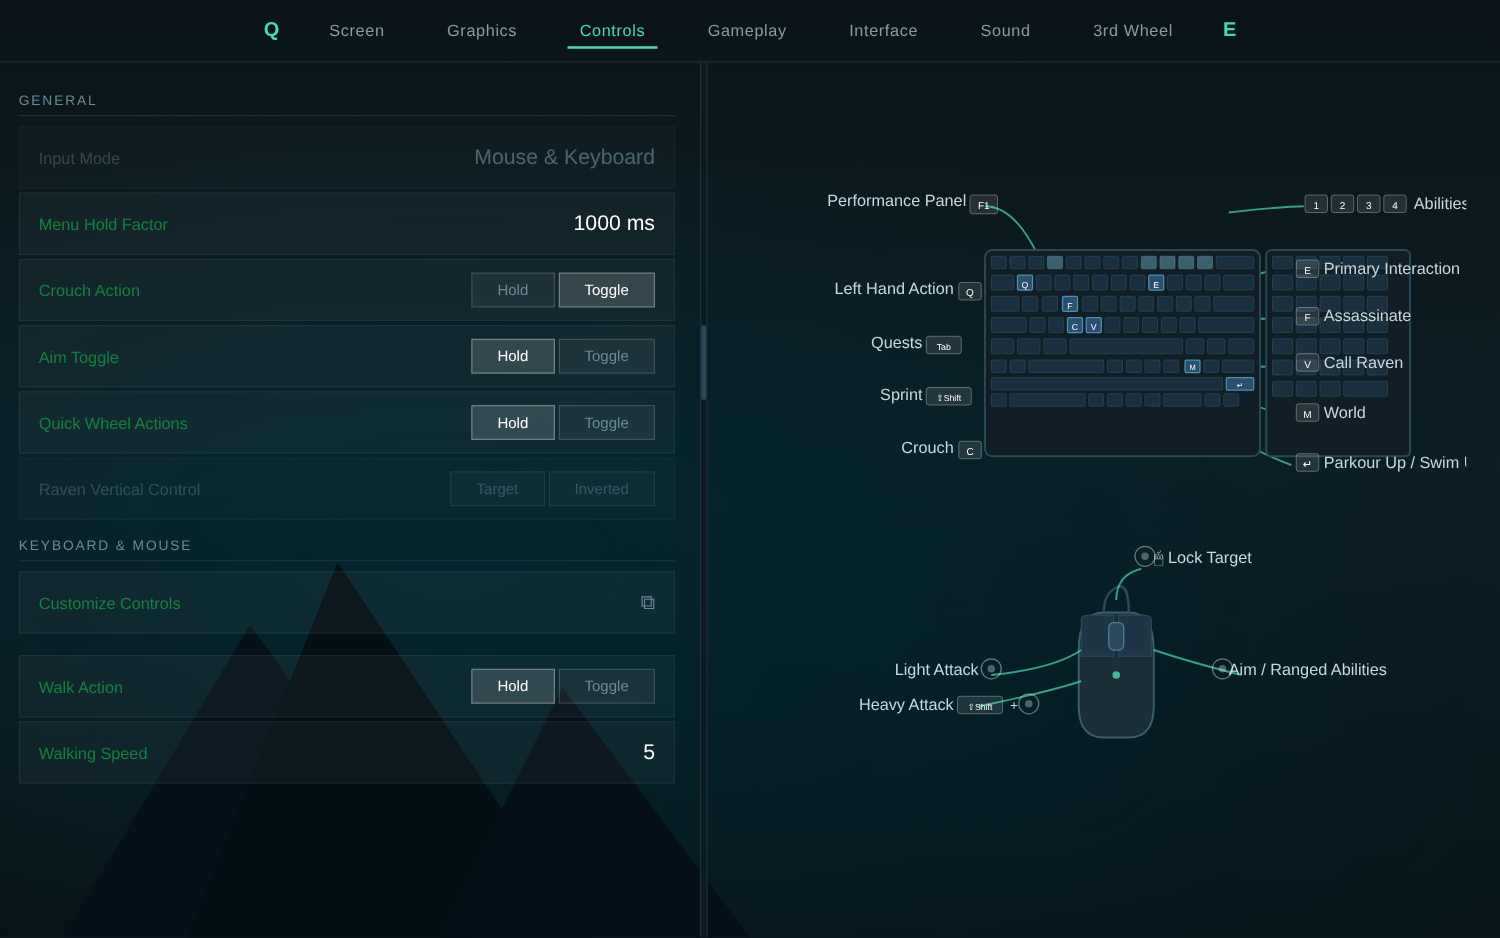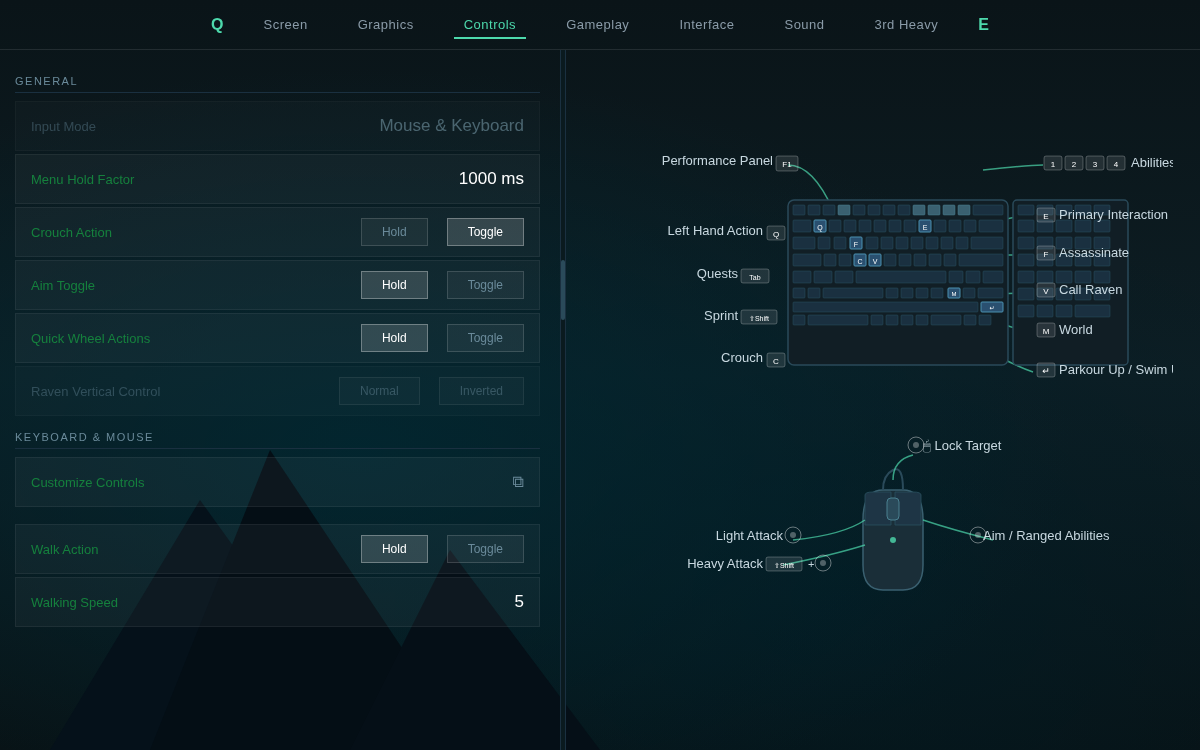--- a/index.html
+++ b/index.html
@@ -191,21 +191,21 @@
       margin-left: auto;
     }
 
     .setting-value.active {
       color: #ffffff;
     }
 
     
     .toggle-group {
       display: flex;
-      gap: 19px;
+      gap: 3px;
       margin-left: auto;
     }
 
     .toggle-btn {
       padding: 6px 20px;
       font-size: 12px;
       border: 1px solid rgba(255,255,255,0.15);
       cursor: pointer;
       background: rgba(255,255,255,0.05);
       color: #6a8a9a;
@@ -261,21 +261,21 @@
 </div>
 
 <nav class="top-nav">
   <span class="nav-bracket">Q</span>
   <span class="nav-item">Screen</span>
   <span class="nav-item">Graphics</span>
   <span class="nav-item active">Controls</span>
   <span class="nav-item">Gameplay</span>
   <span class="nav-item">Interface</span>
   <span class="nav-item">Sound</span>
-  <span class="nav-item">3rd Heavy</span>
+  <span class="nav-item">3rd Wheel</span>
   <span class="nav-bracket">E</span>
 </nav>
 
 <div class="main-content">
 
   <div class="left-panel">
 
     <div class="section-header">GENERAL</div>
 
     <div class="setting-row disabled">
@@ -308,21 +308,21 @@
       <span class="setting-label">Quick Wheel Actions</span>
       <div class="toggle-group">
         <button class="toggle-btn active">Hold</button>
         <button class="toggle-btn">Toggle</button>
       </div>
     </div>
 
     <div class="setting-row disabled">
       <span class="setting-label dimmed">Raven Vertical Control</span>
       <div class="toggle-group">
-        <button class="toggle-btn">Normal</button>
+        <button class="toggle-btn">Target</button>
         <button class="toggle-btn">Inverted</button>
       </div>
     </div>
 
     <div class="section-header" style="margin-top:15px;">KEYBOARD &amp; MOUSE</div>
 
     <div class="customize-row">
       <span class="setting-label">Customize Controls</span>
       <span class="copy-icon">⧉</span>
     </div>

